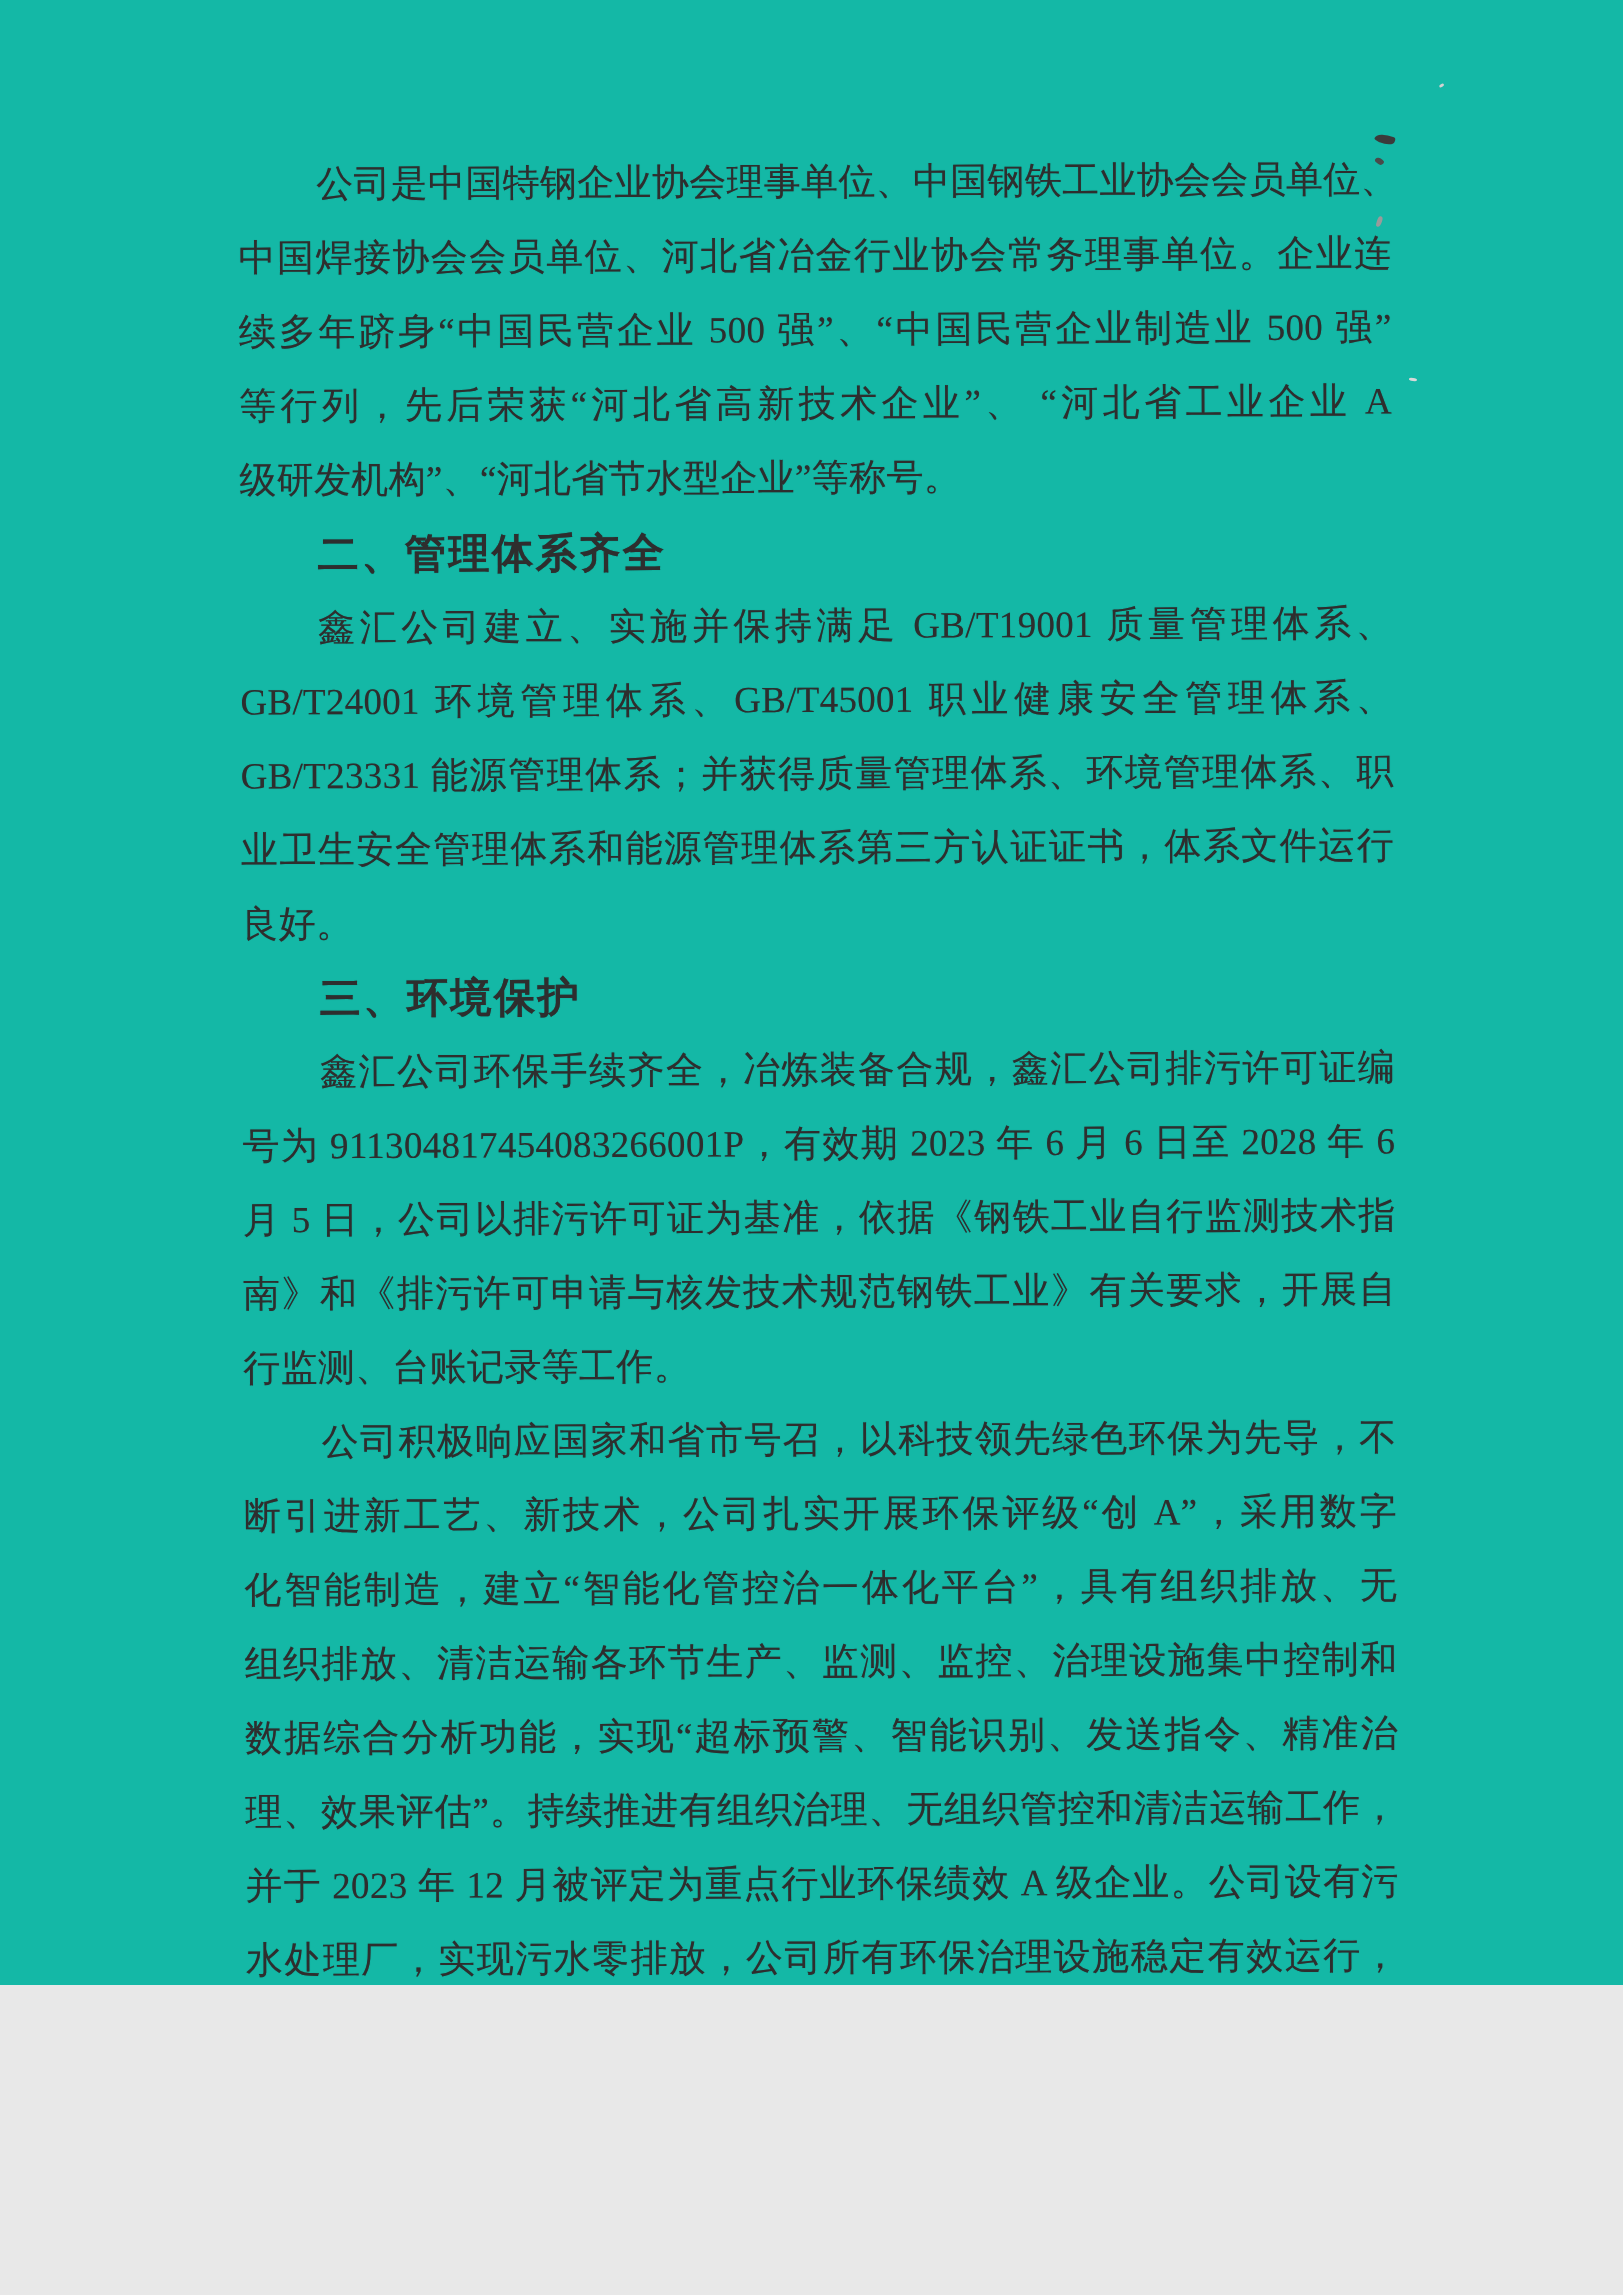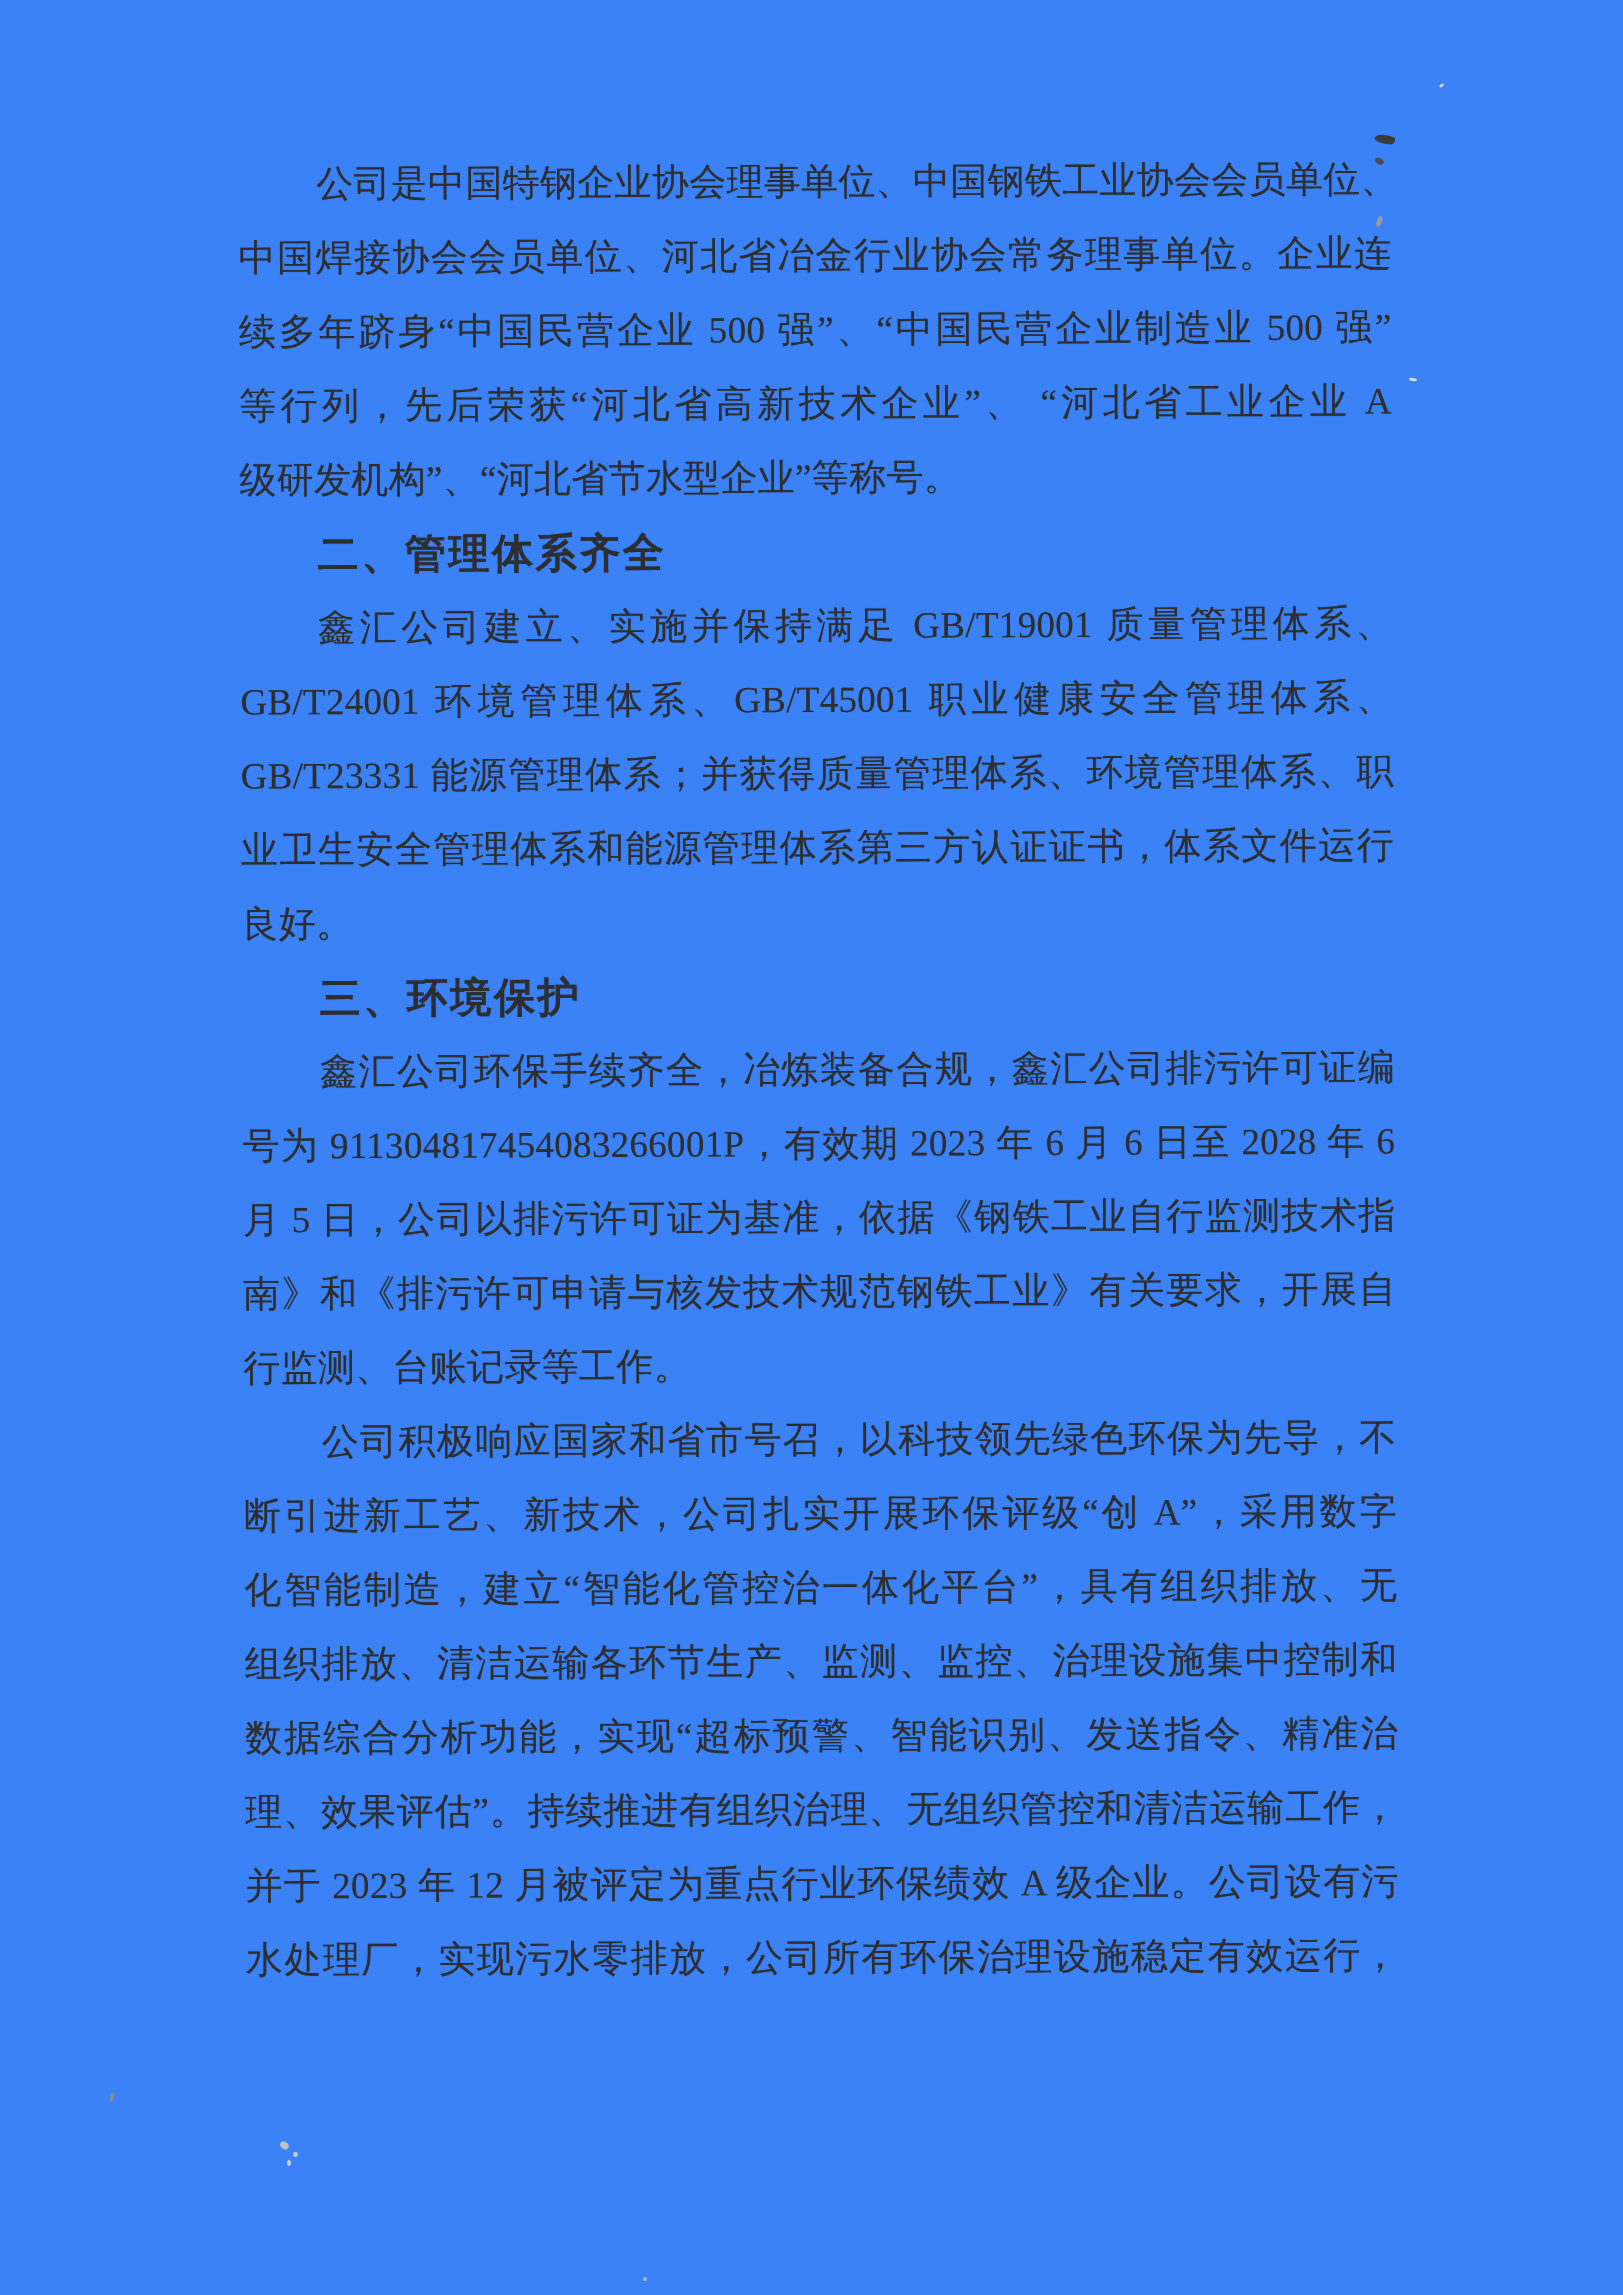--- a/index.html
+++ b/index.html
@@ -3,23 +3,23 @@
 <meta charset="utf-8">
 <style>
   html, body {
     margin: 0;
     padding: 0;
     background: #e8e8e8;
   }
   .page {
     position: relative;
     width: 1623px;
-    height: 2295px;
+    height: 1985px;
     margin: 0 auto;
-    background: #3b82f6;
+    background: #14b8a6;
     overflow: hidden;
     font-family: "Liberation Serif", "DejaVu Serif", serif;
     color: #2e2e2e;
   }
   .text-block {
     position: absolute;
     left: 242px;
     top: 145px;
     width: 1153px;
     transform: rotate(-0.25deg);

